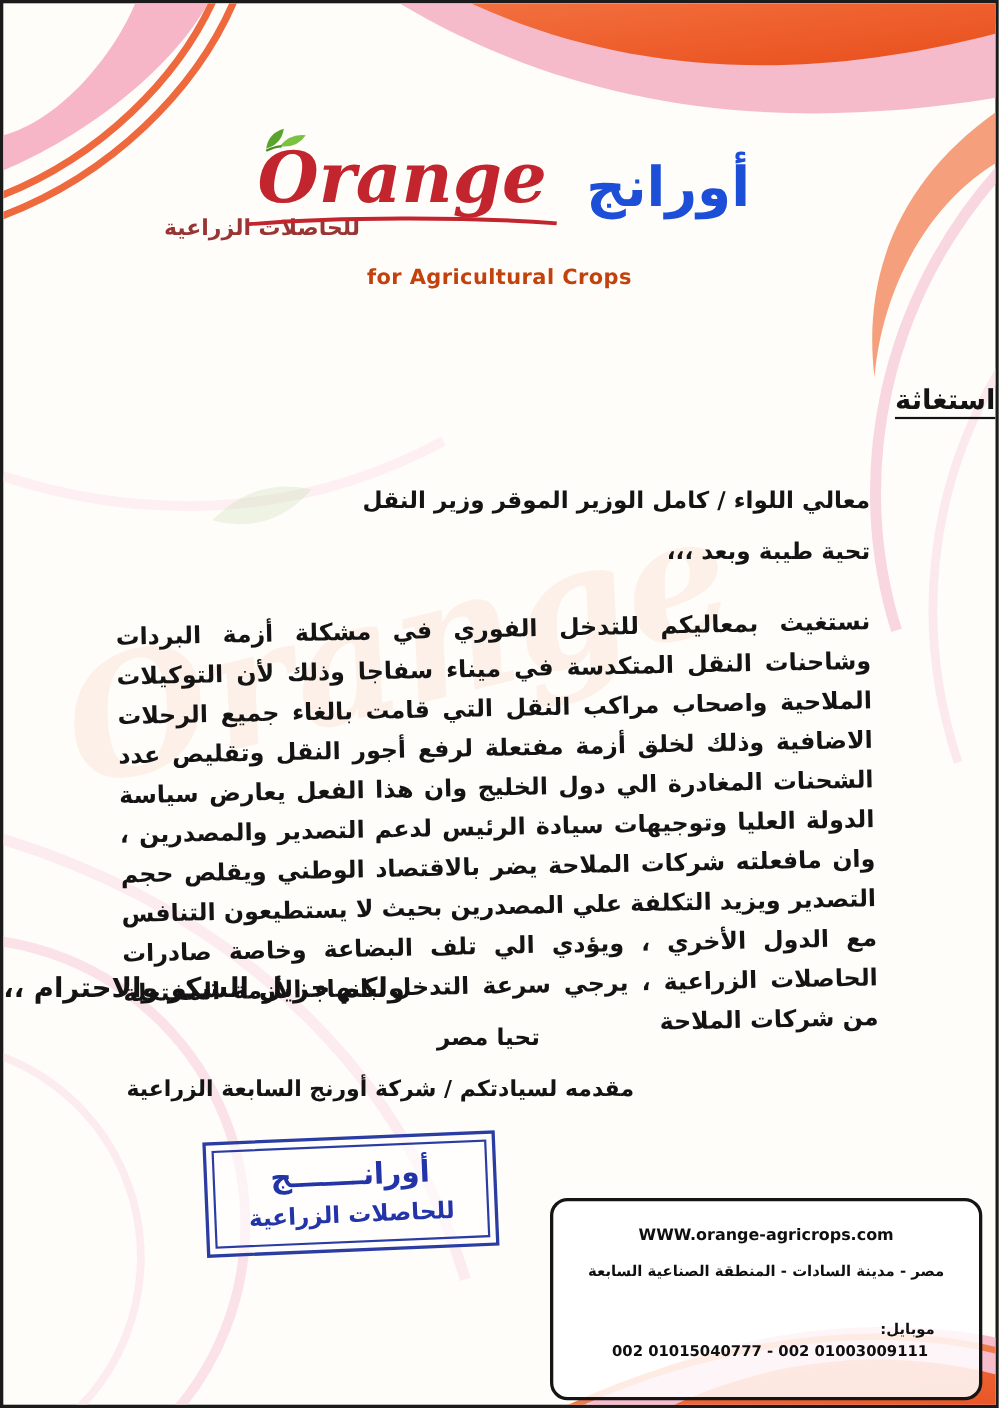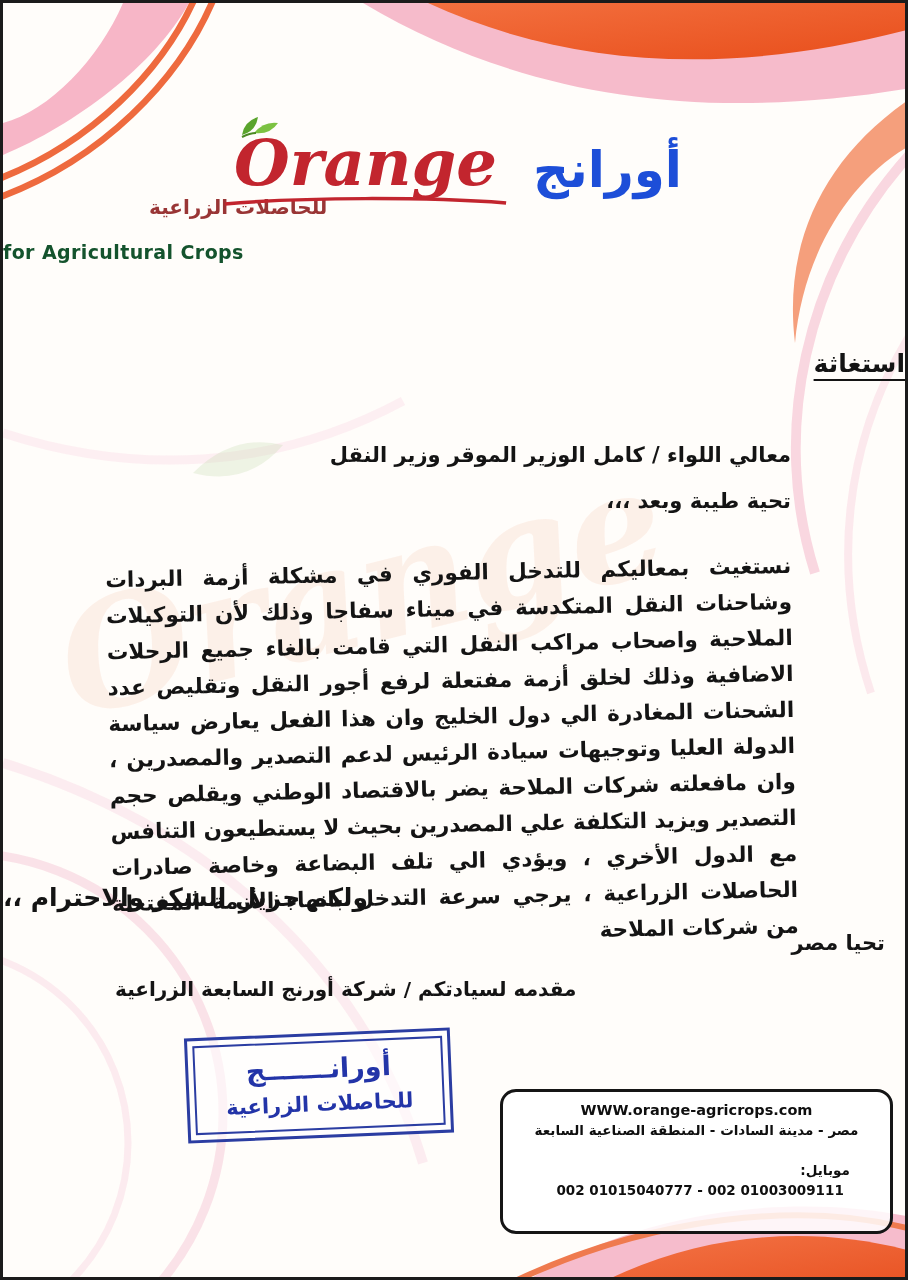--- a/index.html
+++ b/index.html
@@ -26,56 +26,56 @@
   }
   .brand-script {
     position:relative; font-family:"DejaVu Serif", serif; font-style:italic;
     font-weight:bold; font-size:64px; line-height:1.05; color:#c2252e;
     padding:0 8px 10px 8px;
   }
   .leaf-svg { position:absolute; top:-16px; left:2px; }
   .swoosh-svg { position:absolute; left:-6px; right:-6px; bottom:-2px; width:calc(100% + 12px); height:14px; }
   .brand-arabic { font-size:50px; font-weight:bold; color:#1d4ed8; line-height:1.1; padding-bottom:8px; }
   .brand-sub {
-    position:absolute; top:238px; left:0; right:0; text-align:left;
-    color:#14532d; font-weight:bold; font-size:19px; letter-spacing:.4px;
+    position:absolute; top:238px; left:0; right:0; text-align:center;
+    color:#c2410c; font-weight:bold; font-size:19px; letter-spacing:.4px;
   }
 
   .title { position:absolute; top:346px; left:4px; right:0; text-align:right; font-size:25px; font-weight:bold; }
   .title span { text-decoration:underline; text-underline-offset:7px; text-decoration-thickness:2px; }
 
   .salut { position:absolute; right:114px; direction:rtl; font-size:21px; font-weight:bold; }
   .salut-1 { top:440px;margin-left:24px; }
   .salut-2 { top:486px; }
 
   .body-text {
     position:absolute; top:530px; right:110px; left:106px; direction:rtl;
     text-align:justify; font-size:21.5px; font-weight:bold; line-height:36px;
     transform:rotate(-1.2deg);
   }
 
   .closing-thanks { position:absolute; top:880px; left:0; right:30px; text-align:left; direction:rtl; font-size:25px; font-weight:bold; }
-  .slogan { position:absolute; top:928px; left:0; right:20px; text-align:right; direction:rtl; font-size:21px; font-weight:bold; }
+  .slogan { position:absolute; top:928px; left:0; right:20px; text-align:center; direction:rtl; font-size:21px; font-weight:bold; }
   .submitted { position:absolute; top:974px; left:112px; direction:rtl; font-size:20px; font-weight:bold; }
 
   .stamp {
     position:absolute; left:183px; top:1030px; width:250px;
     transform:rotate(-2.4deg); border:3px solid #2b3da2; padding:5px;
     color:#2334a8; background:rgba(255,255,255,0.6);
   }
   .stamp-inner { border:2px solid #2b3da2; padding:10px 8px 12px; text-align:center; }
   .stamp-line1 { font-size:27px; font-weight:bold; direction:rtl; }
   .stamp-line2 { font-size:21px; font-weight:bold; margin-top:8px; direction:rtl; }
 
   .contact {
     position:absolute; left:497px; top:1086px; width:393px; box-sizing:border-box;
     border:3px solid #151515; border-radius:16px; padding:8px 12px 10px;
     font-size:13.5px; font-weight:bold; color:#0f0f0f; background:rgba(255,255,255,0.85);
   }
-  .c-line { line-height:1.48; white-space:pre-wrap; }
+  .c-line { line-height:1.48; white-space:pre-wrap;margin-top:13px; }
   .c-center { text-align:center; }
   .c-rtl { direction:rtl; }
   .c-right { text-align:right; }
   .c-num { direction:ltr; unicode-bidi:embed; display:inline-block; margin-right:6px; }
   .c-site { font-size:14.5px; }
 </style>
 </head>
 <body>
 
 <div class="page">

